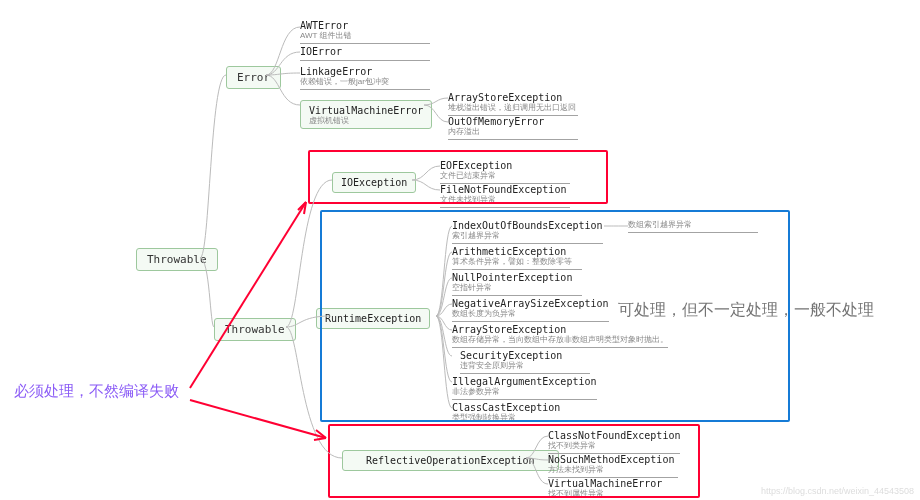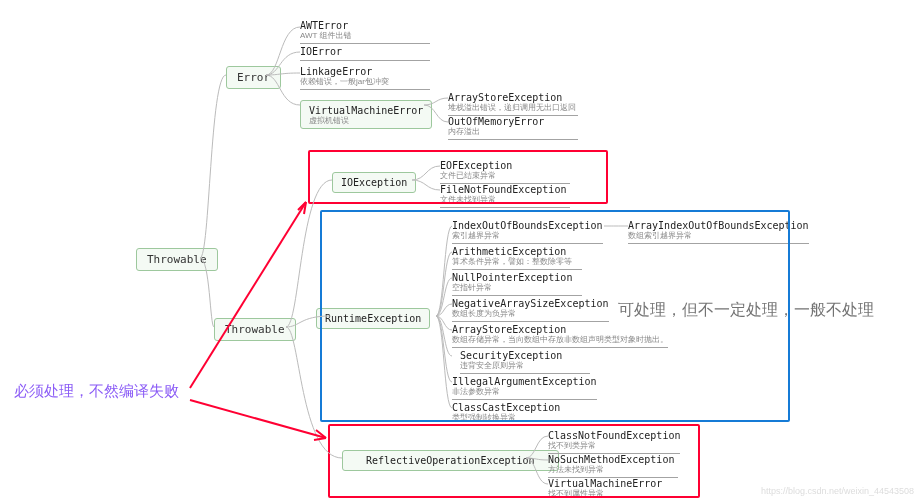--- a/index.html
+++ b/index.html
@@ -47,21 +47,21 @@
   </div>
 <div style="position:absolute;left:440px;top:182px">
     <div class="leaf leafbox"><span>FileNotFoundException</span><span class="sub">文件未找到异常</span></div>
   </div>
 
 <div class="node" style="position:absolute;left:316px;top:308px;padding:3px 8px"><span class="leaf">RuntimeException</span></div>
 <div style="position:absolute;left:452px;top:218px">
     <div class="leaf leafbox"><span>IndexOutOfBoundsException</span><span class="sub">索引越界异常</span></div>
   </div>
 <div style="position:absolute;left:628px;top:218px">
-    <div class="leaf leafbox"><span>ArrayIndexOutOfBoundsException</span><span class="sub">数组索引越界异常</span></div>
+    <div class="leaf leafbox"><span class="sub">数组索引越界异常</span></div>
   </div>
 <div style="position:absolute;left:452px;top:244px">
     <div class="leaf leafbox"><span>ArithmeticException</span><span class="sub">算术条件异常，譬如：整数除零等</span></div>
   </div>
 <div style="position:absolute;left:452px;top:270px">
     <div class="leaf leafbox"><span>NullPointerException</span><span class="sub">空指针异常</span></div>
   </div>
 <div style="position:absolute;left:452px;top:296px">
     <div class="leaf leafbox"><span>NegativeArraySizeException</span><span class="sub">数组长度为负异常</span></div>
   </div>

